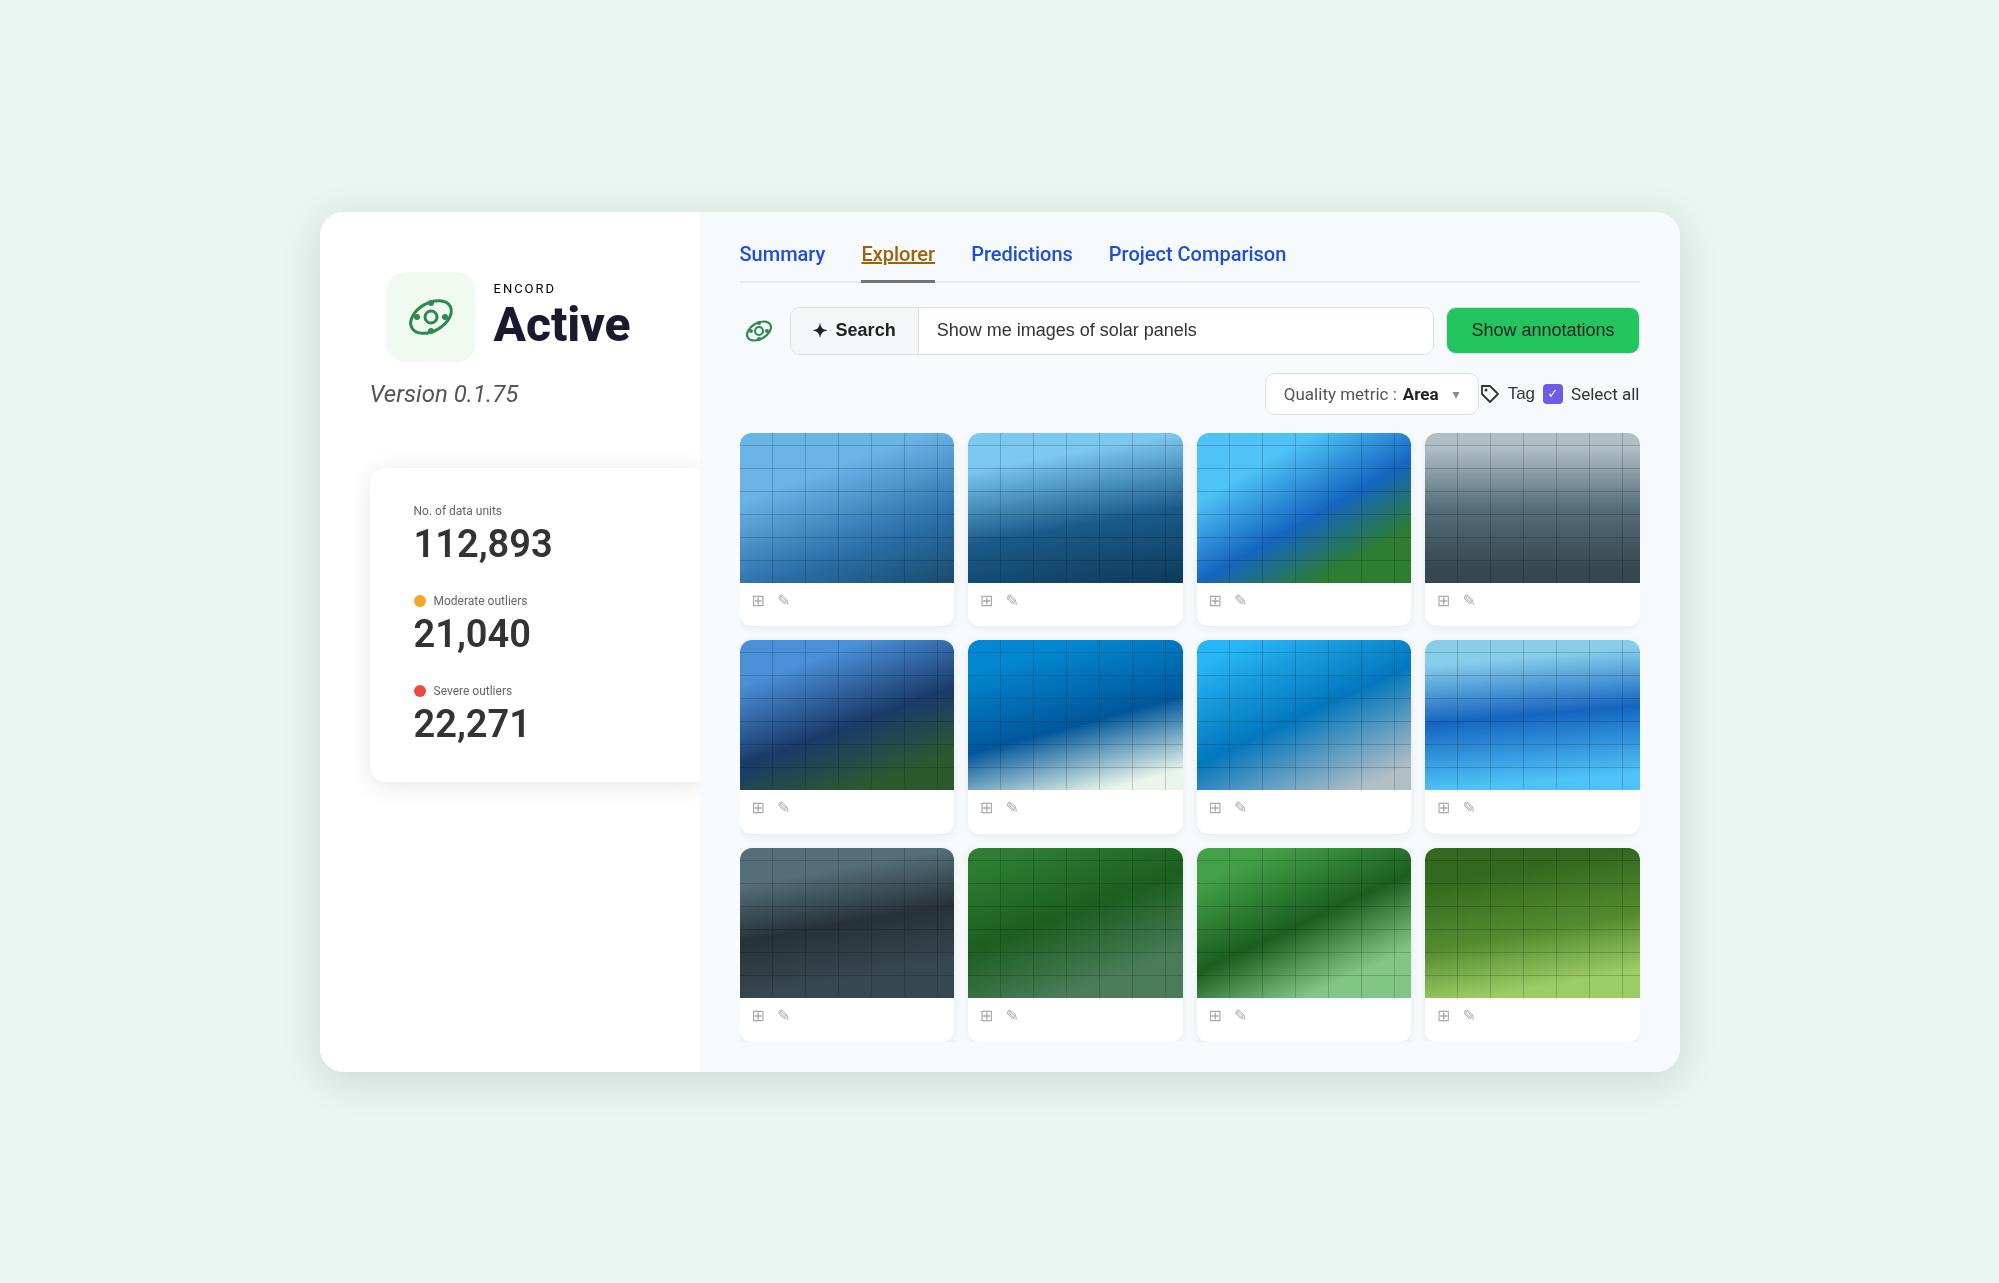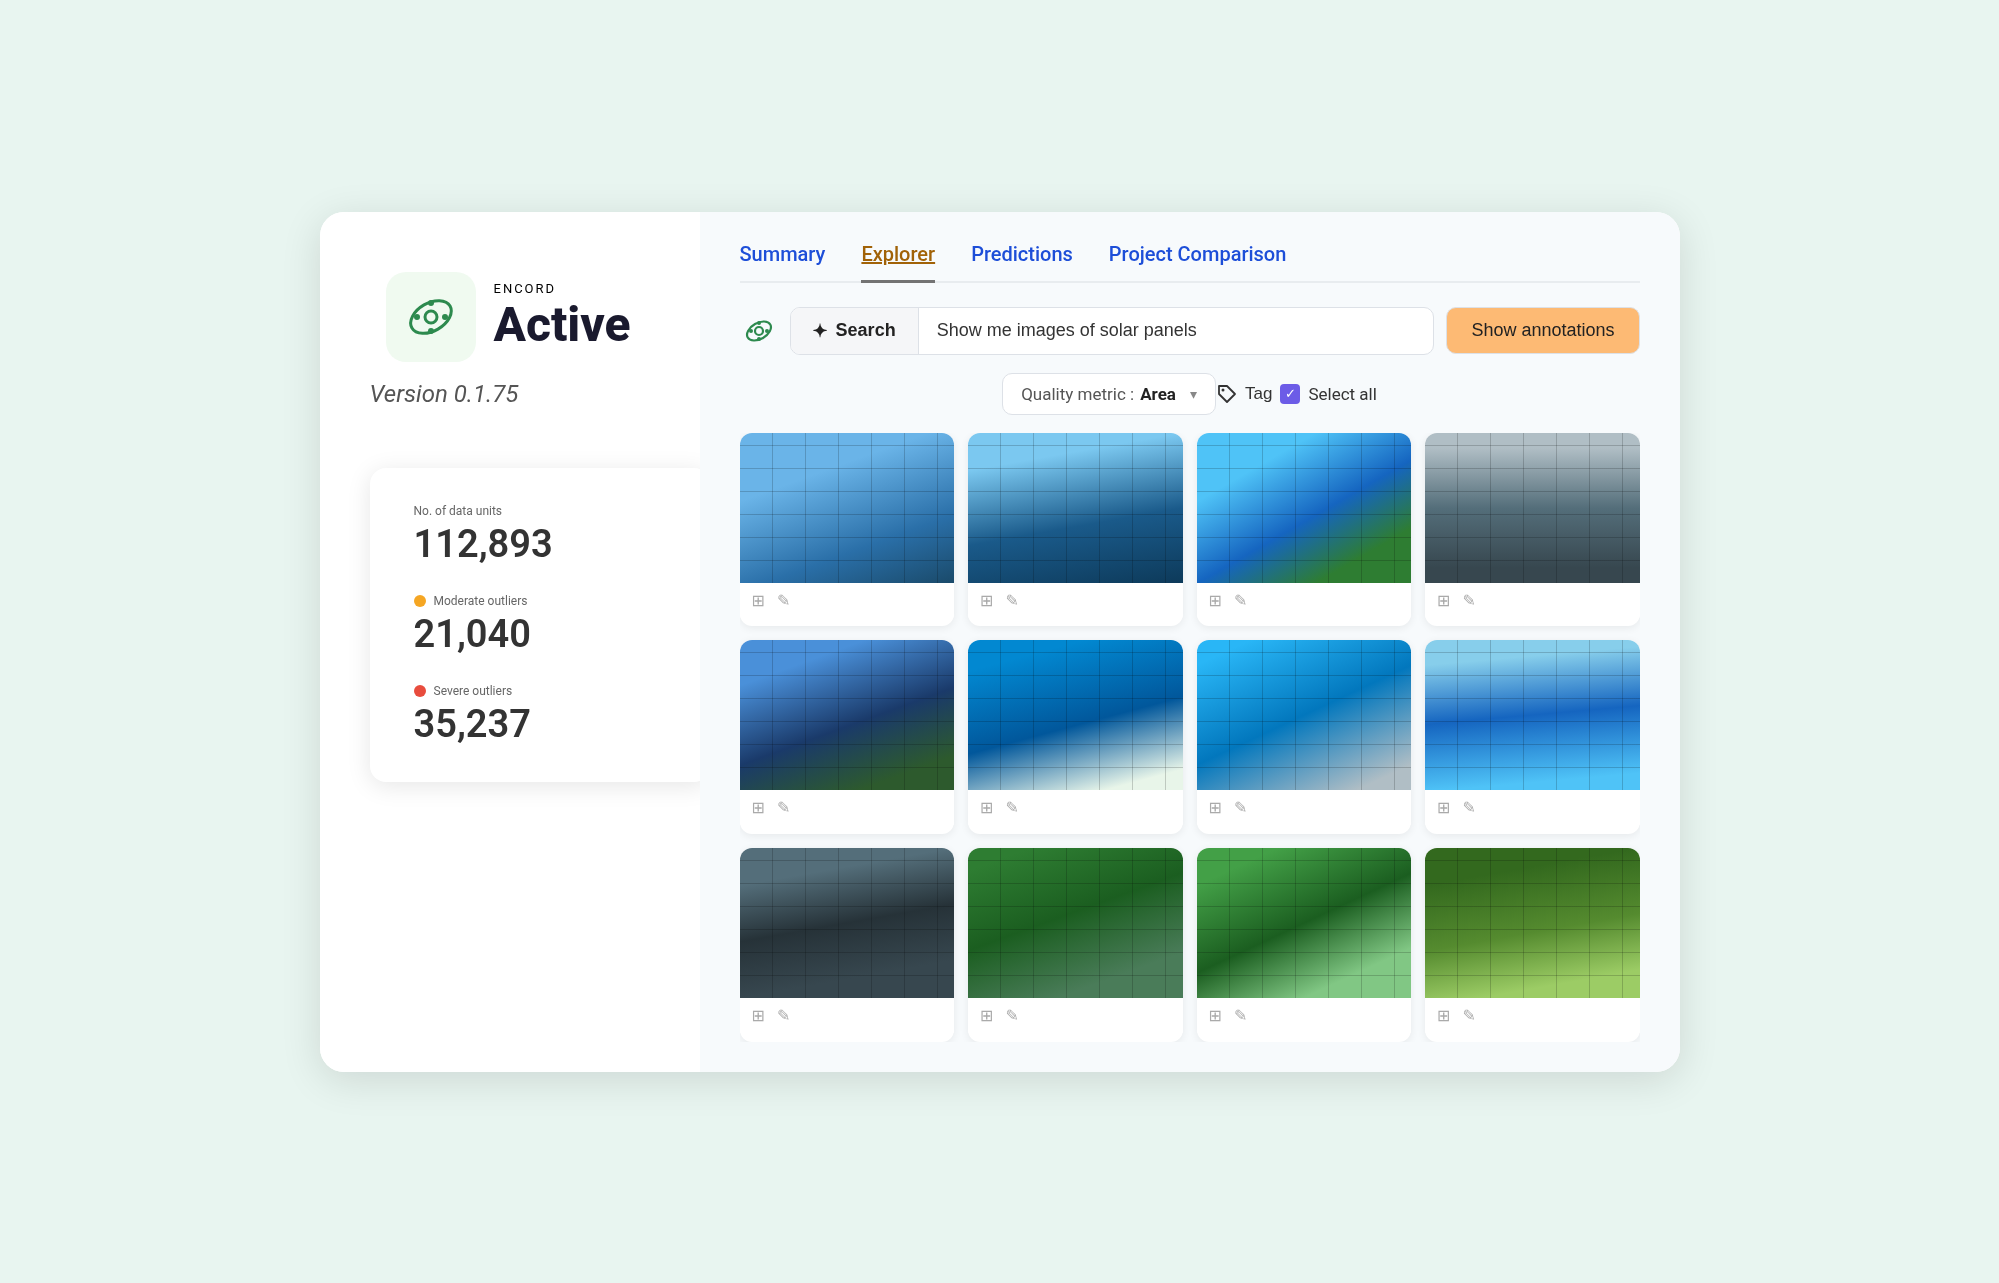--- a/index.html
+++ b/index.html
@@ -164,36 +164,36 @@
     .search-text-input {
       border: none;
       outline: none;
       font-size: 18px;
       color: #333;
       padding: 12px 18px;
       flex: 1;
       background: transparent;
     }
     .show-annotations-btn {
-      background: #fdba74;
+      background: #22c55e;
       border: 1.5px solid #dde1e7;
       border-radius: 10px;
       padding: 12px 24px;
       font-size: 18px;
       font-weight: 500;
       color: #222;
       cursor: pointer;
       white-space: nowrap;
     }
 
     
     .filter-row {
       display: flex;
       align-items: center;
-      justify-content: center;
+      justify-content: flex-end;
       margin-bottom: 18px;
     }
     .quality-metric-select {
       display: flex;
       align-items: center;
       background: white;
       border: 1.5px solid #dde1e7;
       border-radius: 10px;
       padding: 10px 18px;
       font-size: 17px;
@@ -371,21 +371,21 @@
           <span class="stat-dot orange"></span>
           <span>Moderate outliers</span>
         </div>
         <div class="stat-value">21,040</div>
       </div>
       <div class="stat-item">
         <div class="stat-label">
           <span class="stat-dot red"></span>
           <span>Severe outliers</span>
         </div>
-        <div class="stat-value">35,237</div>
+        <div class="stat-value">22,271</div>
       </div>
     </div>
   </div>
 
   <div class="right-panel">
 
     <nav class="tabs">
       <a class="tab" href="#">Summary</a>
       <a class="tab active" href="#">Explorer</a>
       <a class="tab" href="#">Predictions</a>

